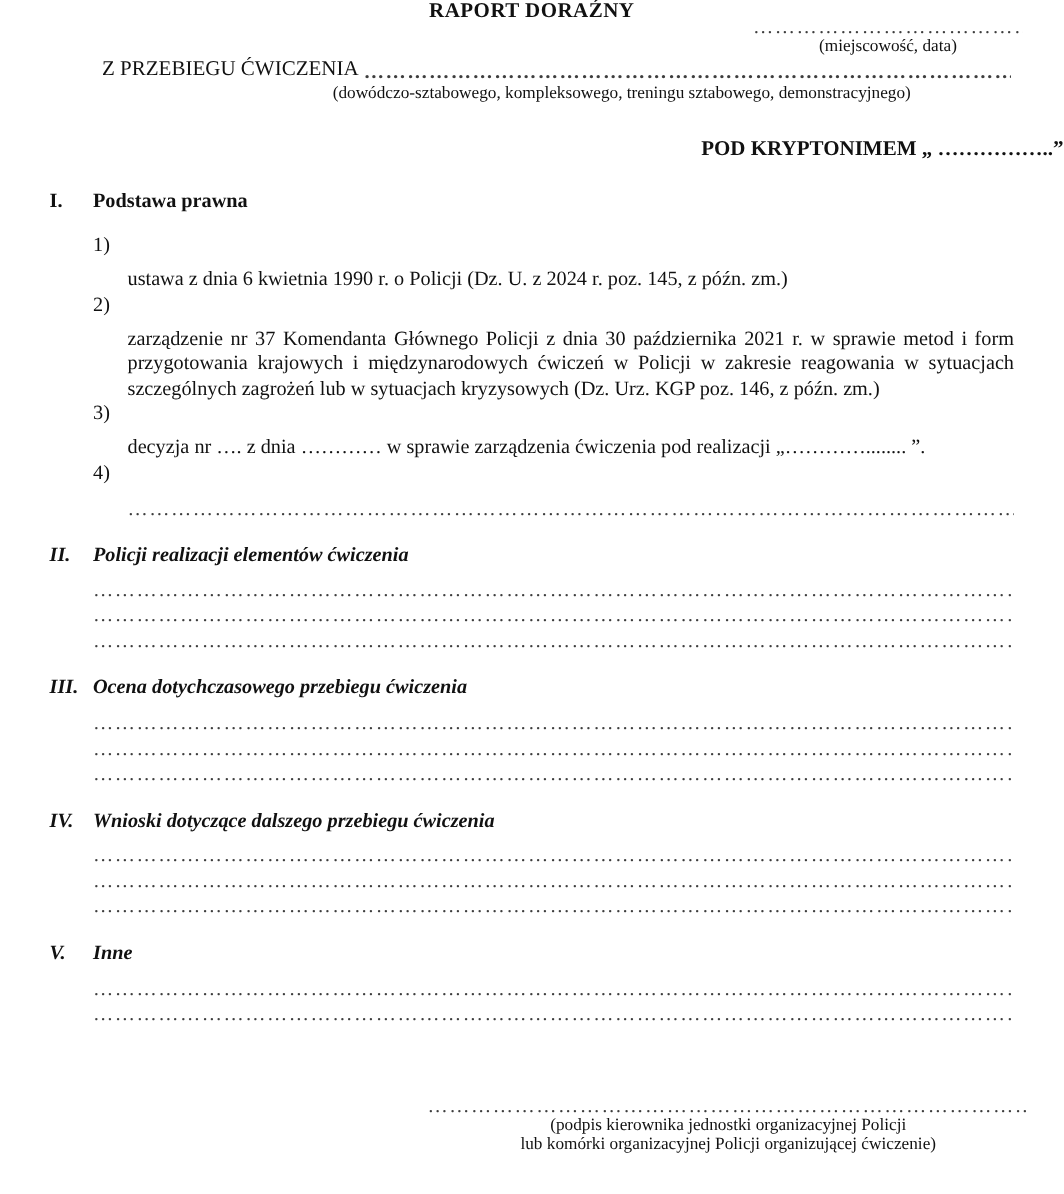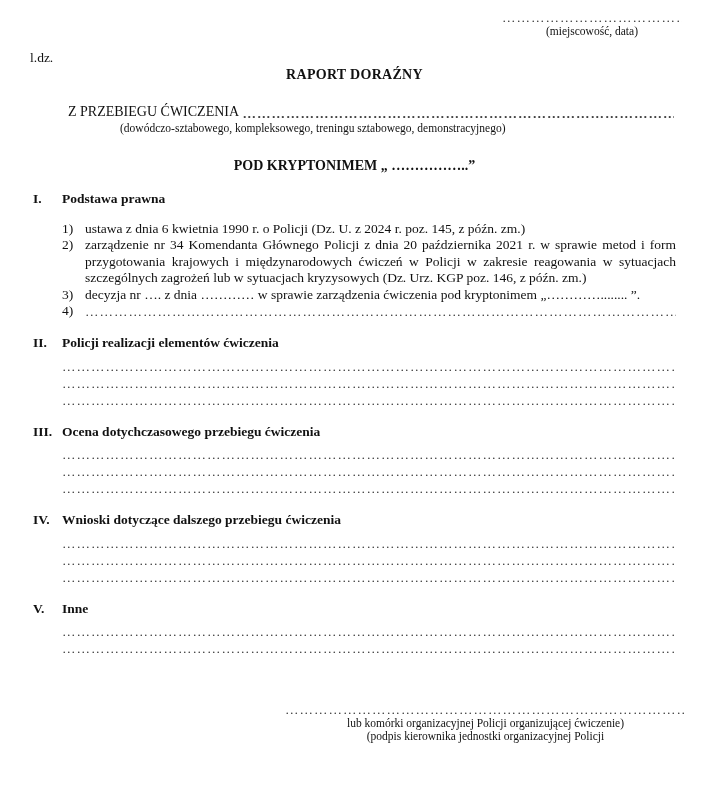--- a/index.html
+++ b/index.html
@@ -33,46 +33,45 @@
     position:absolute;top:8px;right:26px;width:182px;
     text-align:center;
   }
   .top-right .dots{width:180px;height:14px;line-height:14px;}
   .small{font-size:11.5px;line-height:13px;color:#111;}
   .ldz{margin:50px 0 0 30px;}
   .title{text-align:center;font-weight:bold;font-size:14px;letter-spacing:.3px;}
   .subtitle-row{margin:21px 0 0 68px;white-space:nowrap;}
   .subtitle-row .label{font-weight:normal;font-size:14px;}
   .subtitle-row .dots{width:432px;height:15px;line-height:15px;font-weight:bold;}
-  .subtitle-caption{padding-left:120px;margin-top:1px;}
-  .cryptonym{margin-top:23px;text-align:center;font-weight:bold;font-size:14px;}
+  .subtitle-caption{padding-left:120px;text-align:center;margin-top:1px;}
+  .cryptonym{margin-top:23px;text-align:right;font-weight:bold;font-size:14px;}
   .section-head{display:flex;margin-left:33px;font-weight:bold;font-size:13.5px;}
   .section-head .numeral{width:29px;flex:0 0 29px;}
   .sec-1{margin-top:17px;}
   .legal-list{margin:13px 33px 0 62px;}
   .legal-item{display:flex;}
   .legal-item .num{flex:0 0 23px;}
-  .legal-item .body{flex:1;}
+  .legal-item .body{flex:1;margin-top:23px;}
   .legal-item .body.just{text-align:justify;}
   .fillers{margin:6px 33px 0 62px;}
-  .sec-after{margin-top:15px;}
+  .sec-after{margin-top:15px;font-style:italic;}
   .signature{margin:46px 23px 0 285px;width:401px;text-align:center;}
   .signature .dotline{height:14px;line-height:14px;}
 </style>
 </head>
 <body>
 
 <div class="page">
 
   <div class="top-right">
     <div class="dots">……………………………………………………………………</div>
     <div class="small">(miejscowość, data)</div>
   </div>
 
-  <div class="ldz">l.dz.</div>
 
   <div class="title">RAPORT DORAŹNY</div>
 
   <div class="subtitle-row">
     <span class="label">Z PRZEBIEGU ĆWICZENIA</span>
     <span> </span>
     <span class="dots">………………………………………………………………………………………………..</span>
   </div>
   <div class="subtitle-caption small">(dowódczo-sztabowego, kompleksowego, treningu sztabowego, demonstracyjnego)</div>
 
@@ -83,25 +82,25 @@
     <span>Podstawa prawna</span>
   </div>
 
   <div class="legal-list">
     <div class="legal-item">
       <span class="num">1)</span>
       <span class="body">ustawa z dnia 6 kwietnia 1990 r. o Policji (Dz. U. z 2024 r. poz. 145, z późn. zm.)</span>
     </div>
     <div class="legal-item">
       <span class="num">2)</span>
-      <span class="body just">zarządzenie nr 34 Komendanta Głównego Policji z dnia 20 października 2021 r. w sprawie metod i form przygotowania krajowych i międzynarodowych ćwiczeń w Policji w zakresie reagowania w sytuacjach szczególnych zagrożeń lub w sytuacjach kryzysowych (Dz. Urz. KGP poz. 146, z późn. zm.)</span>
+      <span class="body just">zarządzenie nr 37 Komendanta Głównego Policji z dnia 30 października 2021 r. w sprawie metod i form przygotowania krajowych i międzynarodowych ćwiczeń w Policji w zakresie reagowania w sytuacjach szczególnych zagrożeń lub w sytuacjach kryzysowych (Dz. Urz. KGP poz. 146, z późn. zm.)</span>
     </div>
     <div class="legal-item">
       <span class="num">3)</span>
-      <span class="body">decyzja nr …. z dnia ………… w sprawie zarządzenia ćwiczenia pod kryptonimem „…………........ ”.</span>
+      <span class="body">decyzja nr …. z dnia ………… w sprawie zarządzenia ćwiczenia pod realizacji „…………........ ”.</span>
     </div>
     <div class="legal-item">
       <span class="num">4)</span>
       <span class="body dotline">…………………………………………………………………………………………………………………………………………………………………………………………</span>
     </div>
   </div>
 
   <div class="section-head sec-after">
     <span class="numeral">II.</span>
     <span>Policji realizacji elementów ćwiczenia</span>
@@ -136,17 +135,17 @@
     <span class="numeral">V.</span>
     <span>Inne</span>
   </div>
   <div class="fillers">
     <div class="dotline">…………………………………………………………………………………………………………………………………………………………………………………………</div>
     <div class="dotline">…………………………………………………………………………………………………………………………………………………………………………………………</div>
   </div>
 
   <div class="signature">
     <div class="dotline">………………………………………………………………………………………</div>
+    <div class="small">(podpis kierownika jednostki organizacyjnej Policji</div>
     <div class="small">lub komórki organizacyjnej Policji organizującej ćwiczenie)</div>
-    <div class="small">(podpis kierownika jednostki organizacyjnej Policji</div>
   </div>
 
 </div>
 
 </body></html>

